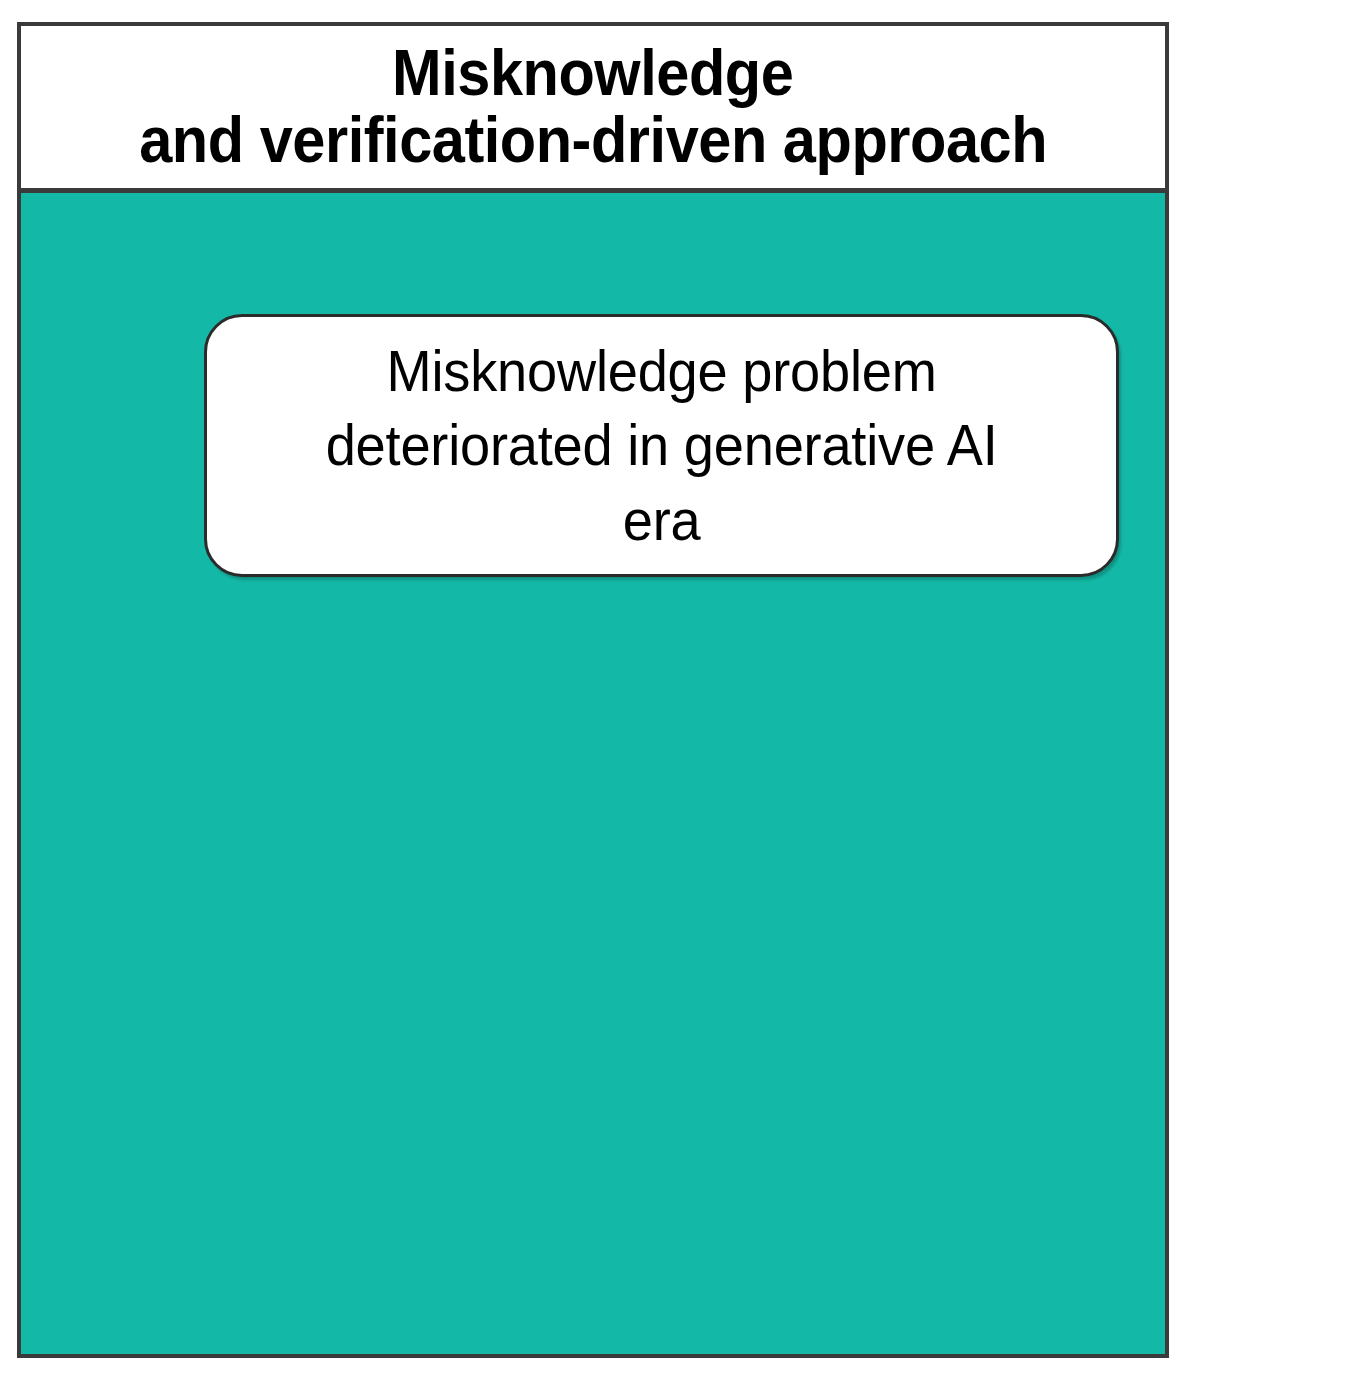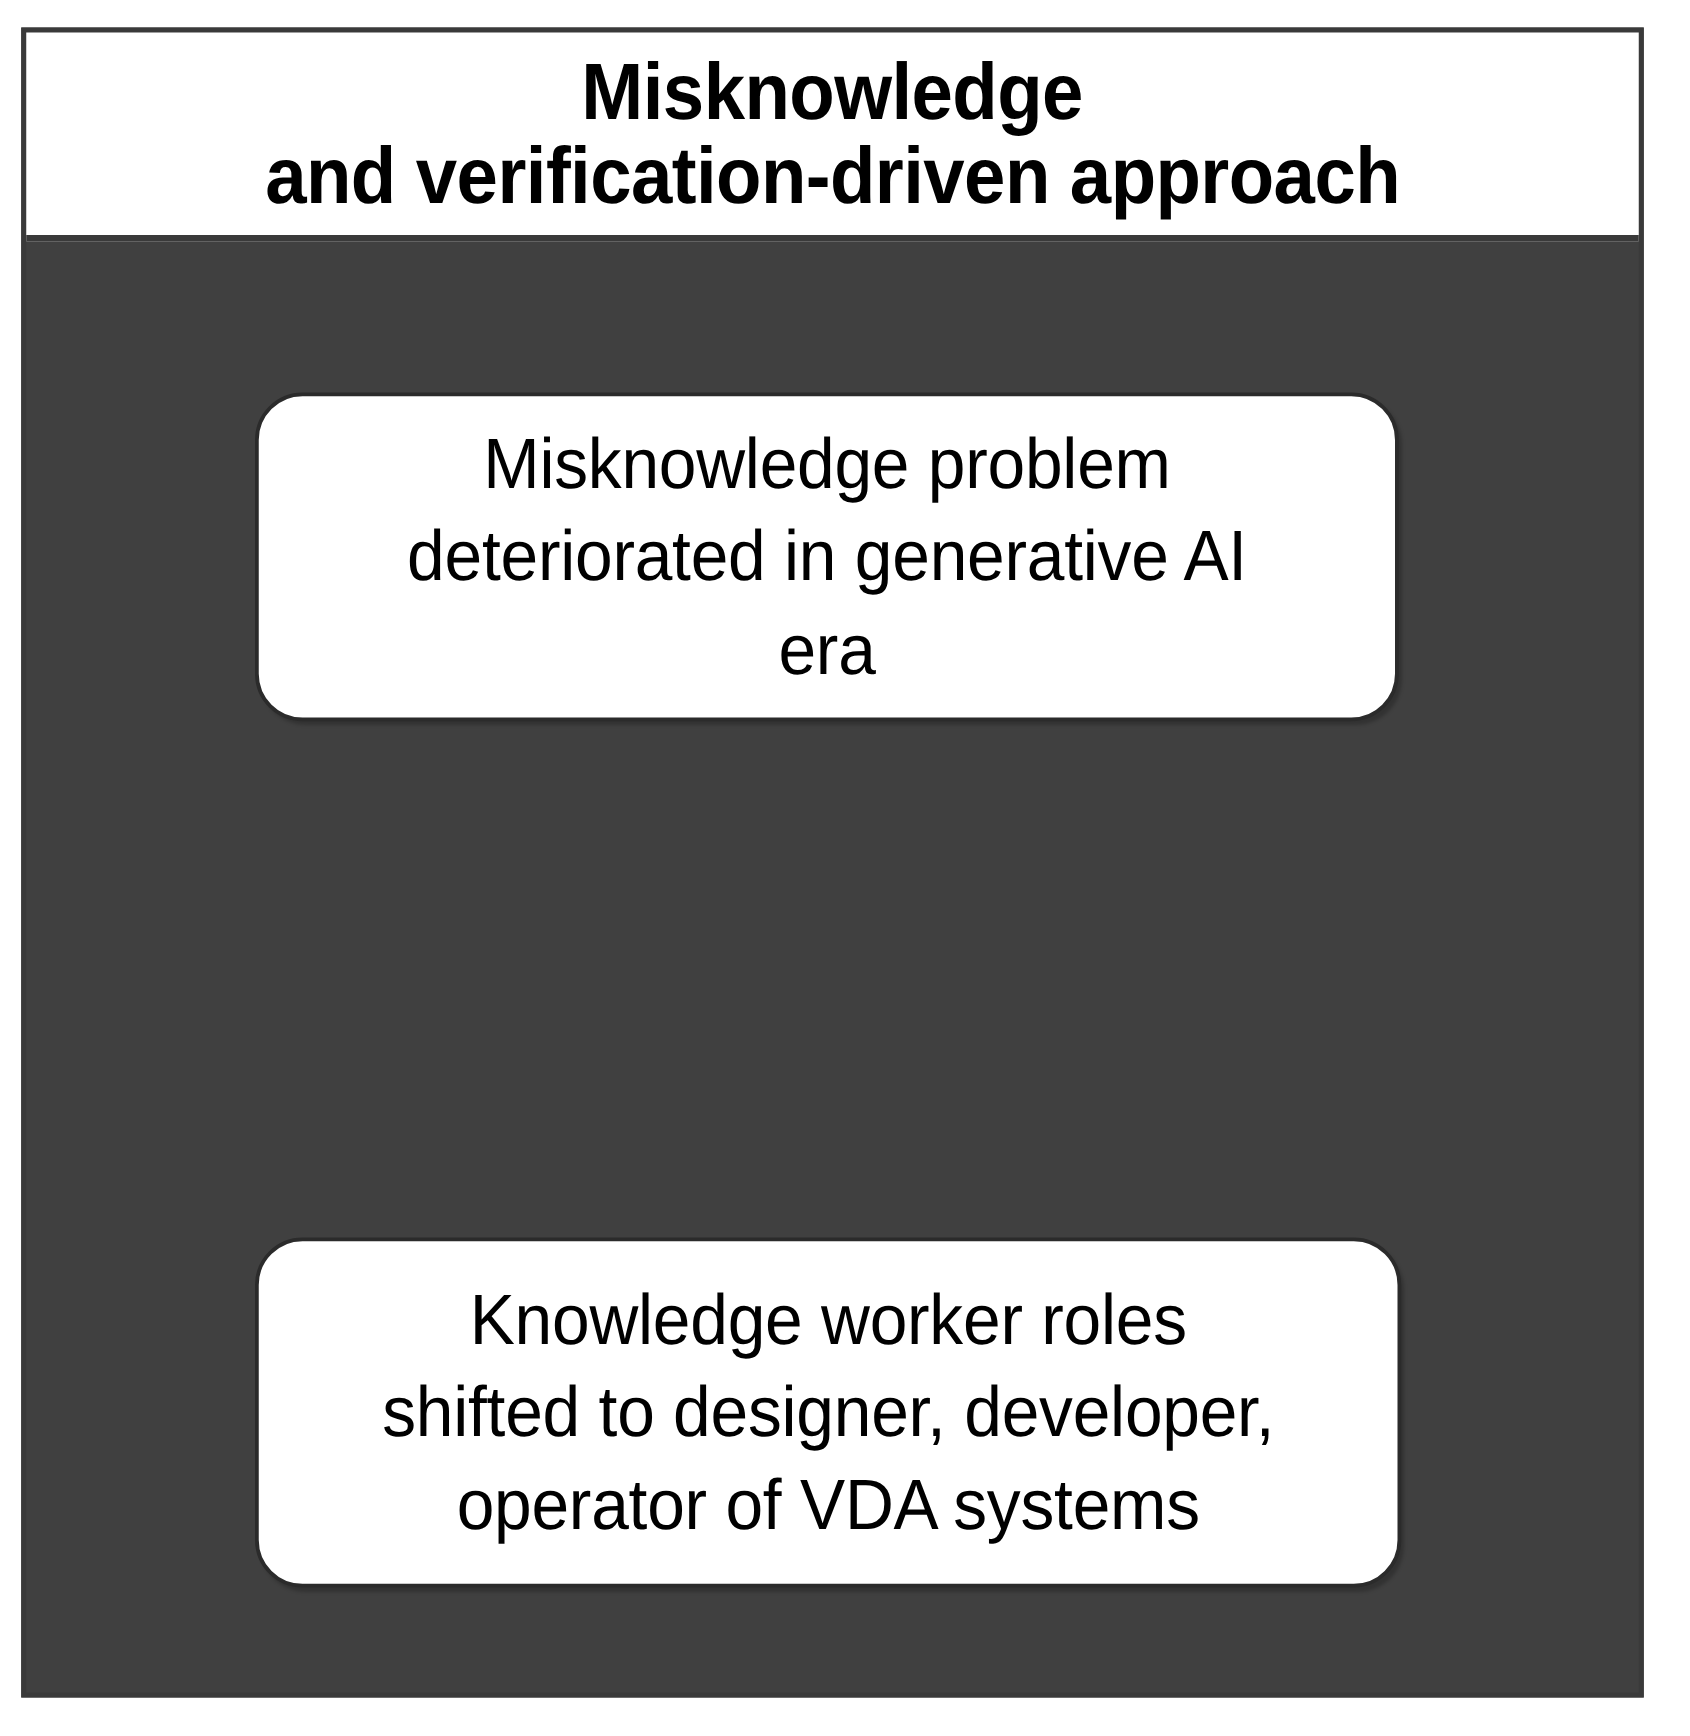--- a/index.html
+++ b/index.html
@@ -12,25 +12,25 @@
     height: 1389px;
     font-family: "Liberation Sans", sans-serif;
     -webkit-font-smoothing: antialiased;
   }
 
   
   #diagram-frame {
     position: absolute;
     left: 17px;
     top: 22px;
-    width: 1298px;
+    width: 1152px;
     height: 1336px;
     box-sizing: border-box;
     border: 4px solid #3a3a3a;
-    background: #404040;
+    background: #14b8a6;
   }
 
   
   #diagram-header {
     position: absolute;
     left: 0;
     top: 0;
     width: 100%;
     height: 167px;
     box-sizing: border-box;
@@ -123,20 +123,15 @@
 
   <div id="diagram-body">
 
     <div class="concept-box" id="concept-box-1">
       <div class="concept-text">Misknowledge problem
 deteriorated in  generative AI
 era</div>
     </div>
 
 
-    <div class="concept-box" id="concept-box-3">
-      <div class="concept-text">Knowledge worker roles
-shifted to designer, developer,
-operator of VDA systems</div>
-    </div>
 
   </div>
 </div>
 
 </body></html>

